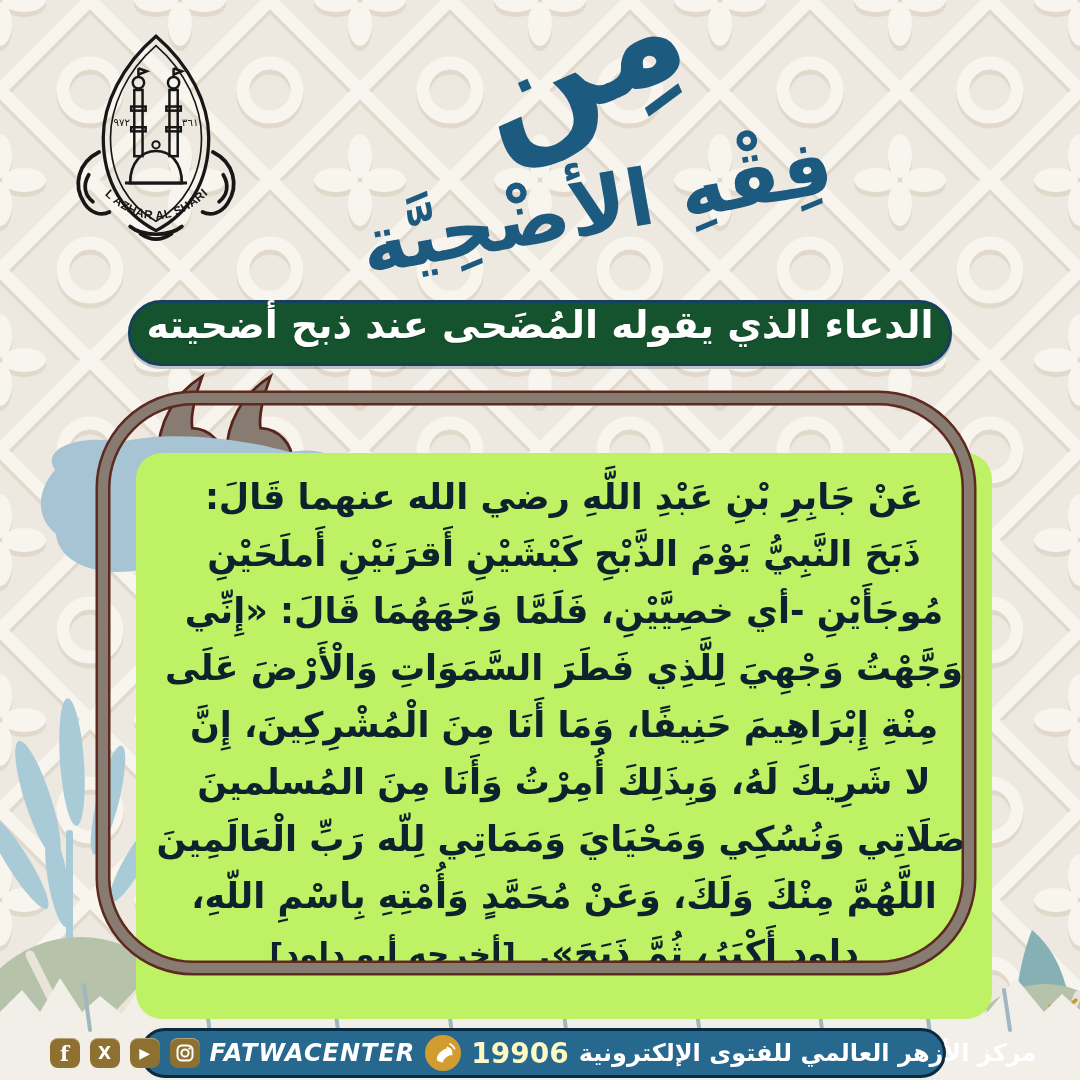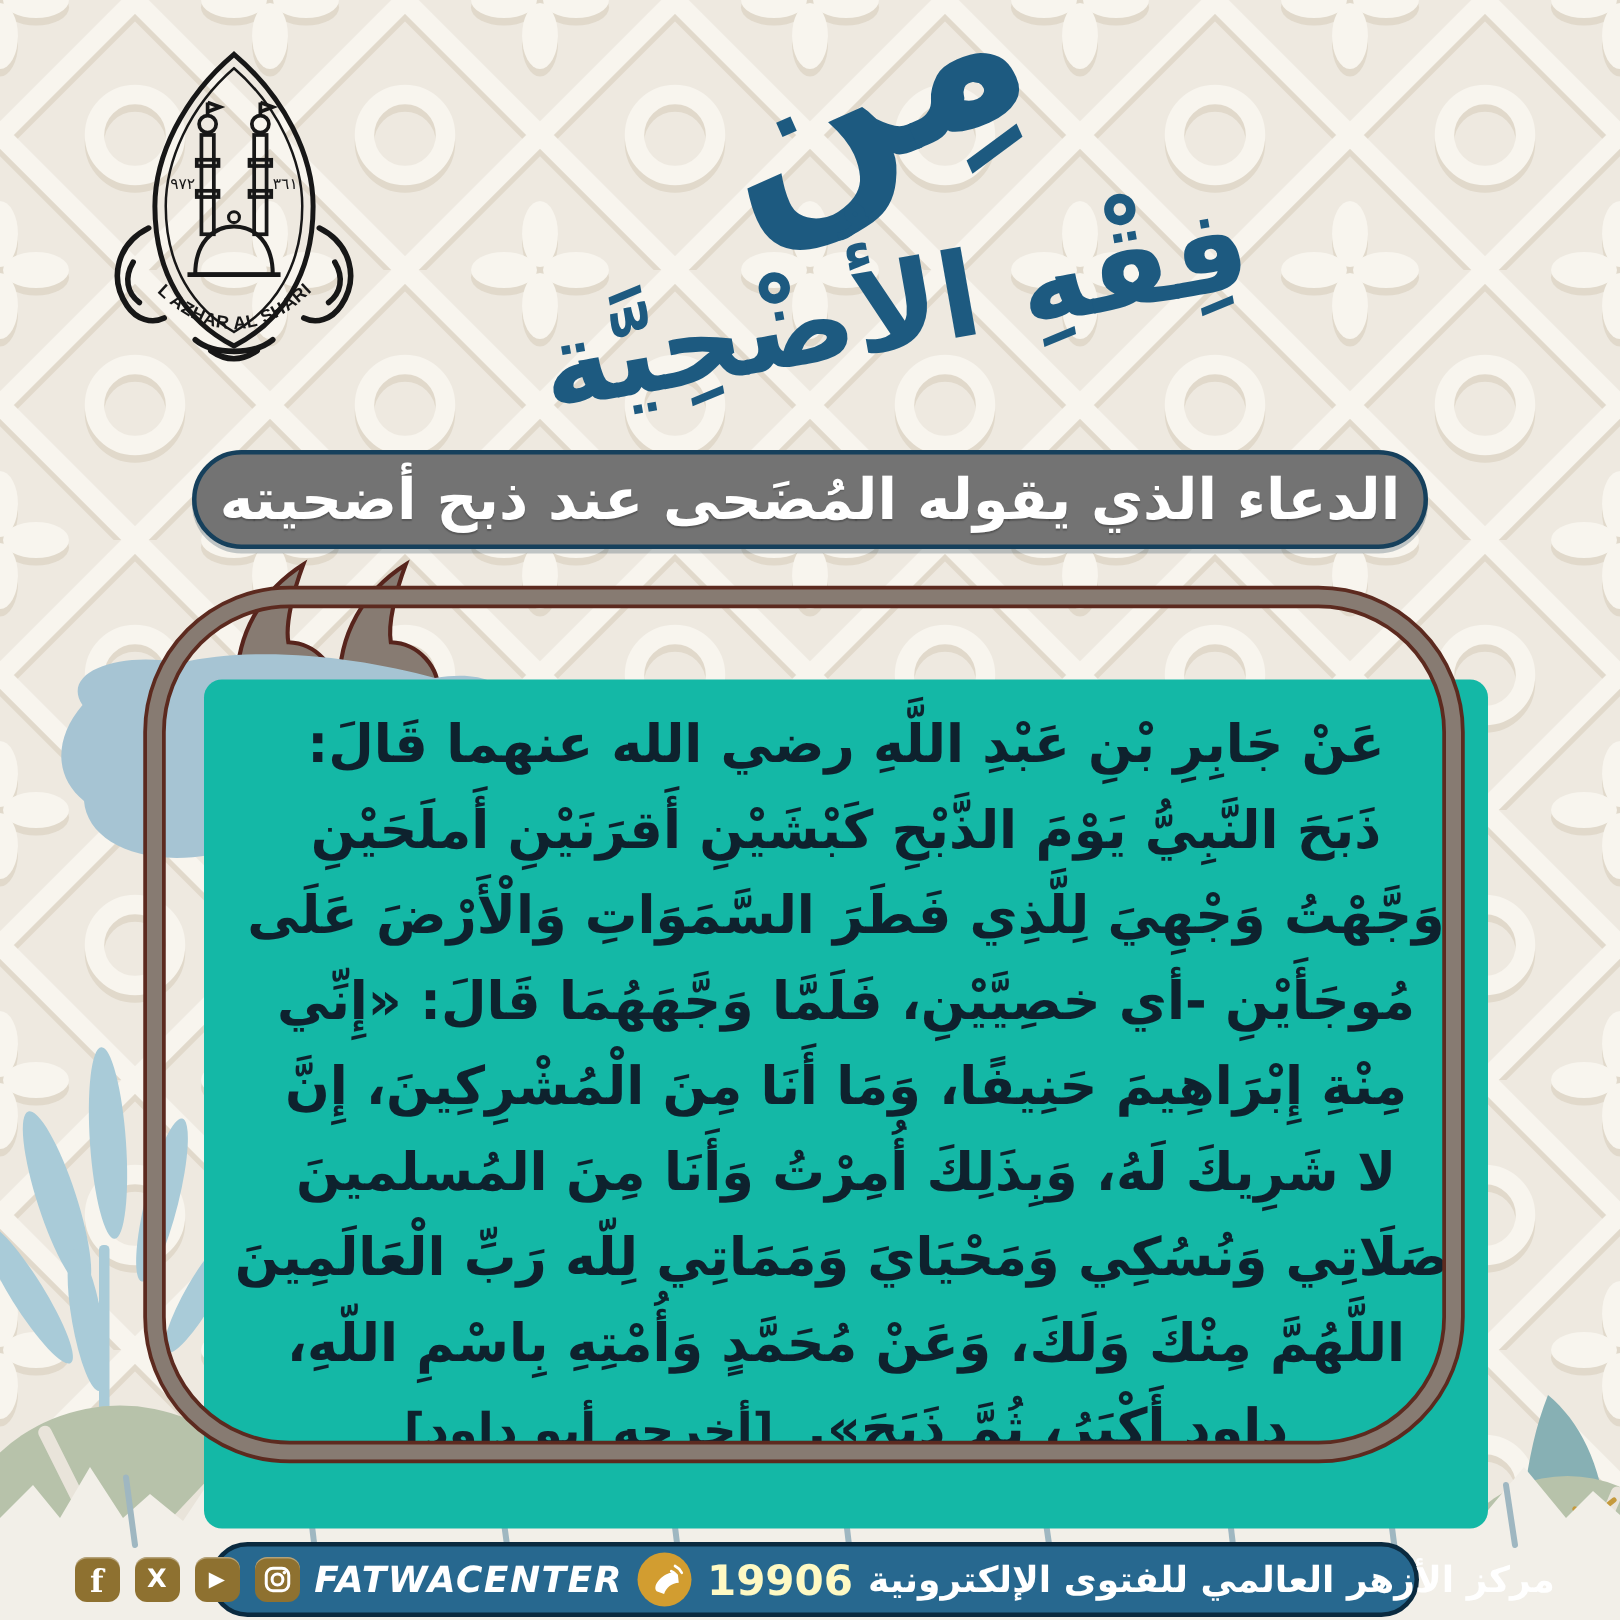--- a/index.html
+++ b/index.html
@@ -18,33 +18,33 @@
   }
   .title-w2{
     position:absolute;left:358px;top:158px;
     font-size:78px;font-weight:bold;color:#1d5a80;
     transform:rotate(-10deg);line-height:1.25;white-space:nowrap;
   }
 
   
   .banner{
     position:absolute;left:128px;top:300px;width:824px;height:66px;
-    box-sizing:border-box;background:#737373;border:3px solid#16405c;
-    border-radius:36px;display:flex;align-items:center;justify-content:center;
+    box-sizing:border-box;background:#14532d;border:3px solid#16405c;
+    border-radius:36px;display:flex;align-items:flex-start;justify-content:center;
     box-shadow:0 3px 0 rgba(20,50,70,.25);
   }
   .banner span{
     color:#ffffff;font-size:38px;font-weight:bold;direction:rtl;white-space:nowrap;
     text-shadow:0 1px 1px rgba(0,0,0,.25);
   }
 
   
   .quote-box{
     position:absolute;left:136px;top:453px;width:856px;height:566px;
-    background:#14b8a6;border-radius:12px;
+    background:#bef264;border-radius:26px;
   }
   .quote-text{
     position:absolute;left:0;top:0;width:100%;box-sizing:border-box;
     padding:16px 26px 0;direction:rtl;text-align:center;
     color:#0e222e;font-weight:bold;
   }
   .quote-line{font-size:35px;line-height:57px;white-space:nowrap;}
   .quote-source{font-size:31px;margin-right:10px;}
 
   
@@ -250,22 +250,22 @@
   <div class="title-w2">فِقْهِ الأُضْحِيَّة</div>
 
   <div class="banner" style="z-index:4">
     <span>الدعاء الذي يقوله المُضَحى عند ذبح أضحيته</span>
   </div>
 
   <div class="quote-box" style="z-index:4">
     <div class="quote-text">
       <div class="quote-line">عَنْ جَابِرِ بْنِ عَبْدِ اللَّهِ رضي الله عنهما قَالَ:</div>
       <div class="quote-line">ذَبَحَ النَّبِيُّ يَوْمَ الذَّبْحِ كَبْشَيْنِ أَقرَنَيْنِ أَملَحَيْنِ</div>
+      <div class="quote-line">مُوجَأَيْنِ -أي خصِيَّيْنِ، فَلَمَّا وَجَّهَهُمَا قَالَ: «إِنِّي</div>
       <div class="quote-line">وَجَّهْتُ وَجْهِيَ لِلَّذِي فَطَرَ السَّمَوَاتِ وَالْأَرْضَ عَلَى</div>
-      <div class="quote-line">مُوجَأَيْنِ -أي خصِيَّيْنِ، فَلَمَّا وَجَّهَهُمَا قَالَ: «إِنِّي</div>
       <div class="quote-line">مِنْةِ إِبْرَاهِيمَ حَنِيفًا، وَمَا أَنَا مِنَ الْمُشْرِكِينَ، إِنَّ</div>
       <div class="quote-line">لا شَرِيكَ لَهُ، وَبِذَلِكَ أُمِرْتُ وَأَنَا مِنَ المُسلمينَ</div>
       <div class="quote-line">صَلَاتِي وَنُسُكِي وَمَحْيَايَ وَمَمَاتِي لِلّه رَبِّ الْعَالَمِينَ</div>
       <div class="quote-line">اللَّهُمَّ مِنْكَ وَلَكَ، وَعَنْ مُحَمَّدٍ وَأُمْتِهِ بِاسْمِ اللّهِ،</div>
       <div class="quote-line">
         <span>داود أَكْبَرُ، ثُمَّ ذَبَحَ».</span>
         <span class="quote-source">[أخرجه أبو داود]</span>
       </div>
     </div>
   </div>

